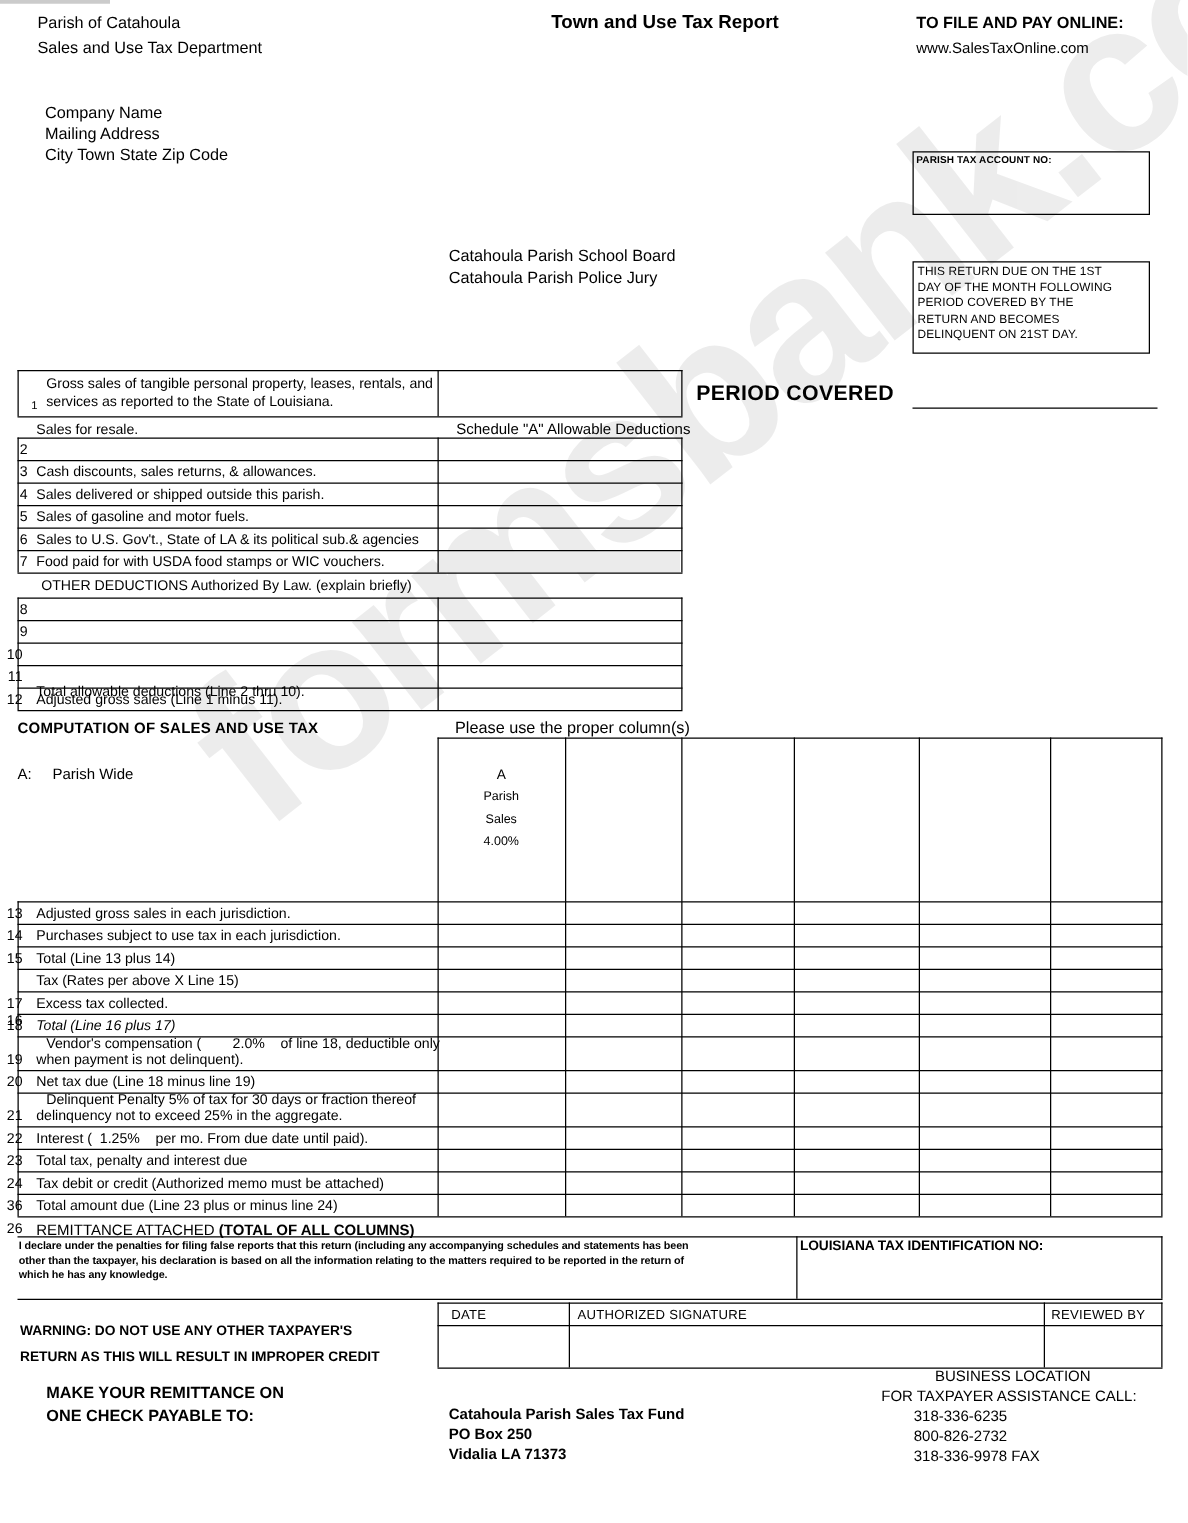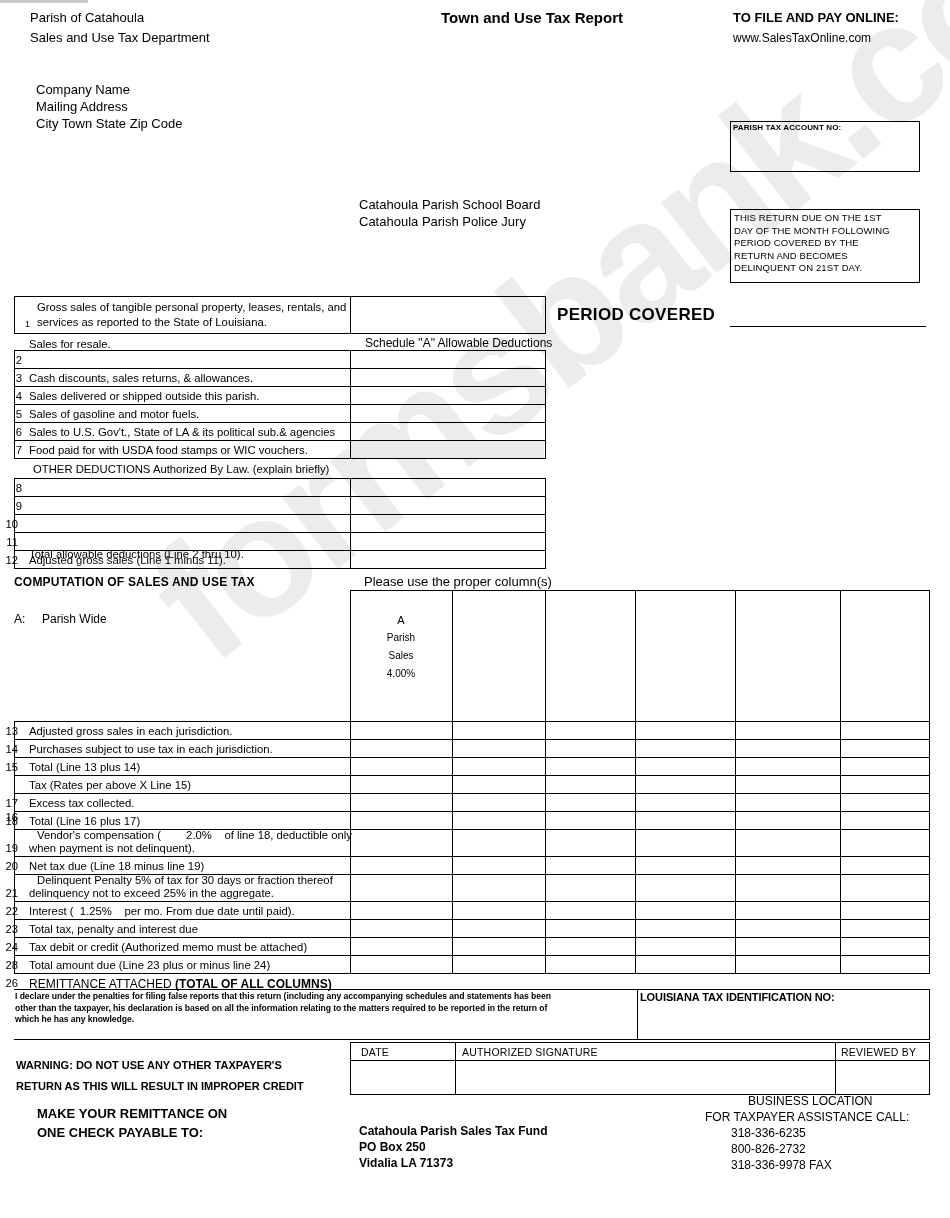--- a/index.html
+++ b/index.html
@@ -343,21 +343,21 @@
   <div class="rownum" style="left:2px; top:761px;">15</div>
   <div class="rowlabel" style="left:29px; top:761px;">Total (Line 13 plus 14)</div>
 
   <div class="rownum" style="left:2px; top:779px;margin-top:32px;">16</div>
   <div class="rowlabel" style="left:29px; top:779px;">Tax (Rates per above X Line 15)</div>
 
   <div class="rownum" style="left:2px; top:797px;">17</div>
   <div class="rowlabel" style="left:29px; top:797px;">Excess tax collected.</div>
 
   <div class="rownum" style="left:2px; top:815px;">18</div>
-  <div class="rowlabel" style="left:29px; top:815px;">Total (Line 16 plus 17)</div>
+  <div class="rowlabel" style="left:29px; top:815px;font-style:italic;">Total (Line 16 plus 17)</div>
 
   <div class="rownum" style="left:2px; top:842px;">19</div>
   <div class="rowlabel" style="left:37px; top:829px; white-space:pre;">Vendor's compensation (        2.0%    of line 18, deductible only</div>
   <div class="rowlabel" style="left:29px; top:842px;">when payment is not delinquent).</div>
 
   <div class="rownum" style="left:2px; top:860px;">20</div>
   <div class="rowlabel" style="left:29px; top:860px;">Net tax due (Line 18 minus line 19)</div>
 
   <div class="rownum" style="left:2px; top:887px;">21</div>
   <div class="rowlabel" style="left:37px; top:874px;">Delinquent Penalty 5% of tax for 30 days or fraction thereof</div>
@@ -365,21 +365,21 @@
 
   <div class="rownum" style="left:2px; top:905px;">22</div>
   <div class="rowlabel" style="left:29px; top:905px; white-space:pre;">Interest (  1.25%    per mo. From due date until paid).</div>
 
   <div class="rownum" style="left:2px; top:923px;">23</div>
   <div class="rowlabel" style="left:29px; top:923px;">Total tax, penalty and interest due</div>
 
   <div class="rownum" style="left:2px; top:941px;">24</div>
   <div class="rowlabel" style="left:29px; top:941px;">Tax debit or credit (Authorized memo must be attached)</div>
 
-  <div class="rownum" style="left:2px; top:959px;">28</div>
+  <div class="rownum" style="left:2px; top:959px;">36</div>
   <div class="rowlabel" style="left:29px; top:959px;">Total amount due (Line 23 plus or minus line 24)</div>
 
   <div class="rownum" style="left:2px; top:977px;">26</div>
   <div class="abs t12" style="left:29px; top:977px;"><span>REMITTANCE ATTACHED </span><span class="b">(TOTAL OF ALL COLUMNS)</span></div>
 
   <div class="hline thick" style="left:14px; top:989px; width:916px;"></div>
   <div class="declare" style="left:15px; top:991px;">
     <div>I declare under the penalties for filing false reports that this return (including any accompanying schedules and statements has been</div>
     <div>other than the taxpayer, his declaration is based on all the information relating to the matters required to be reported in the return of</div>
     <div>which he has any knowledge.</div>

